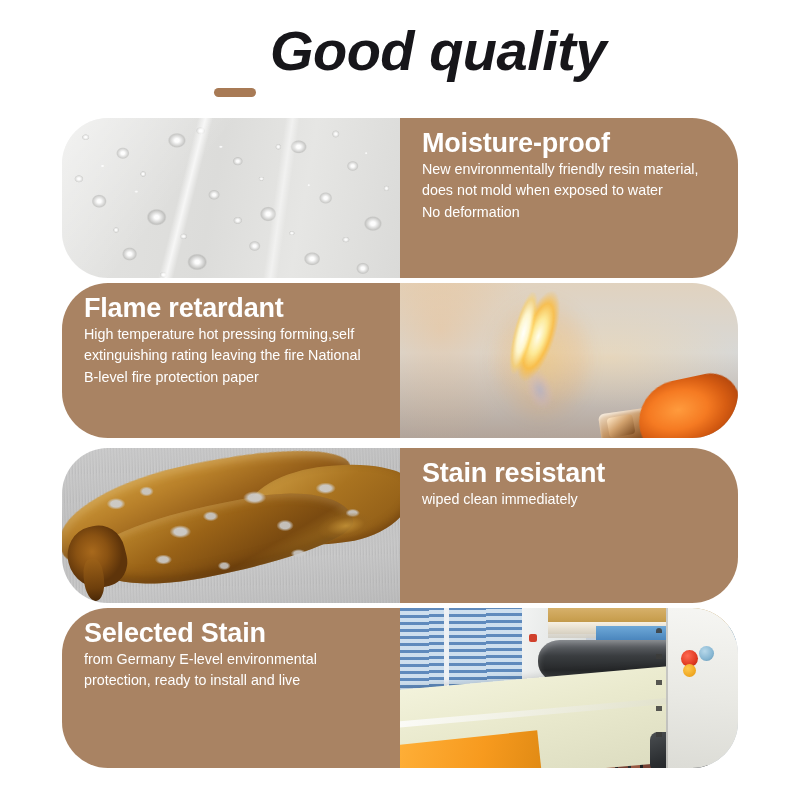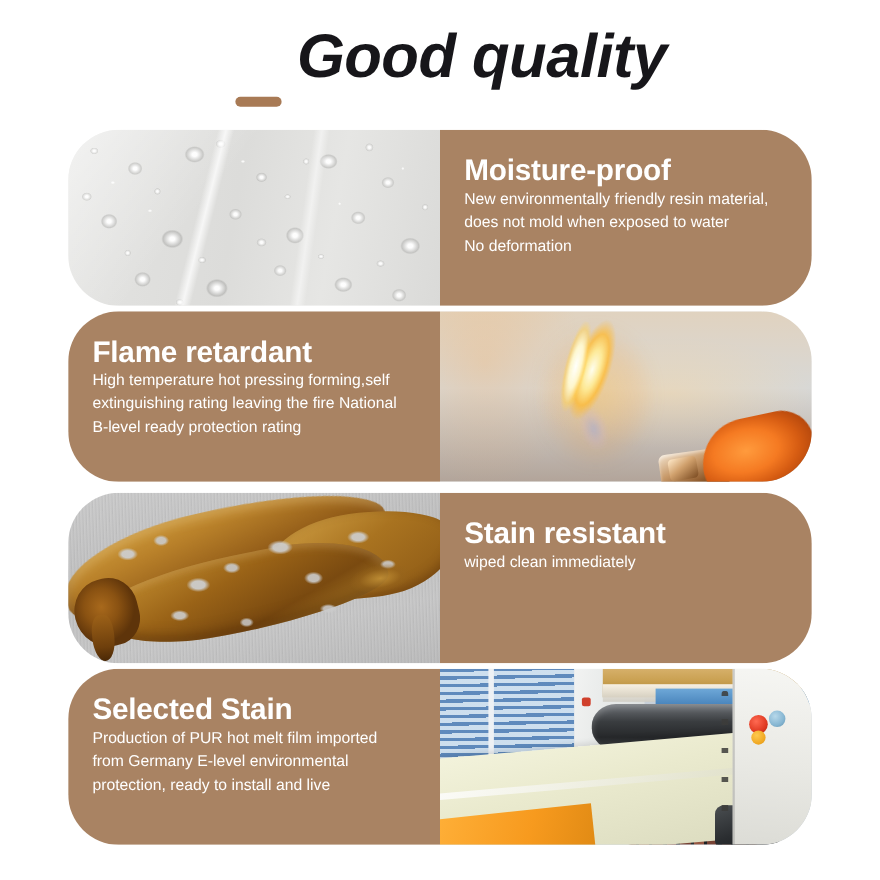--- a/index.html
+++ b/index.html
@@ -82,21 +82,21 @@
     overflow: hidden;
     background: #d8d8d6;
   }
 
   .panel {
     position: relative;
     width: 338px;
     height: 100%;
     flex: 0 0 338px;
     background: #a98363;
-    padding: 23px 16px 0 22px;
+    padding: 11px 16px 0 22px;
   }
 
   .card-heading {
     color: #ffffff;
     font-size: 27px;
     font-weight: 700;
     line-height: 1.1;
     letter-spacing: -0.2px;
     white-space: nowrap;
   }
@@ -491,21 +491,21 @@
         </div>
       </div>
     </div>
 
     <div class="card card-r2">
       <div class="panel">
         <div class="card-heading">Flame retardant</div>
         <div class="card-body">
           <span>High temperature hot pressing forming,self</span>
           <span>extinguishing rating leaving the fire National</span>
-          <span>B-level ready protection rating</span>
+          <span>B-level fire protection paper</span>
         </div>
       </div>
       <div class="media m-flame">
         <div class="wood-sheen"></div>
         <div class="flame-glow"></div>
         <div class="flame-body"></div>
         <div class="flame-core"></div>
         <div class="flame-tail"></div>
         <div class="lighter"></div>
         <div class="lighter-cap"></div>
@@ -528,21 +528,20 @@
         <div class="card-body">
           <span>wiped clean immediately</span>
         </div>
       </div>
     </div>
 
     <div class="card card-r4">
       <div class="panel">
         <div class="card-heading">Selected Stain</div>
         <div class="card-body">
-          <span>Production of PUR hot melt film imported</span>
           <span>from Germany E-level environmental</span>
           <span>protection, ready to install and live</span>
         </div>
       </div>
       <div class="media m-machine">
         <div class="blinds"></div>
         <div class="blinds-frame"></div>
         <div class="wall"></div>
         <div class="wall-dot"></div>
         <div class="top-rail"></div>

